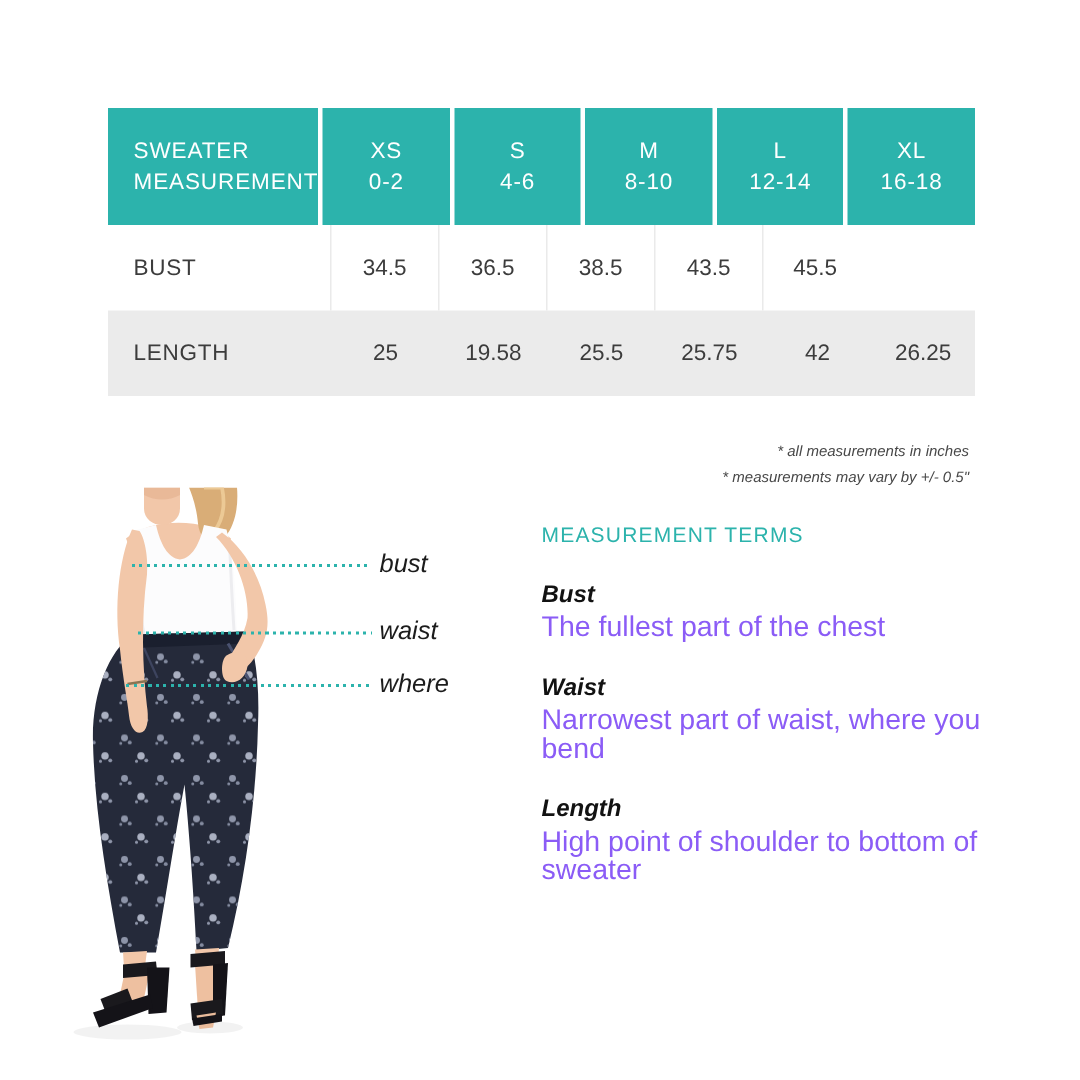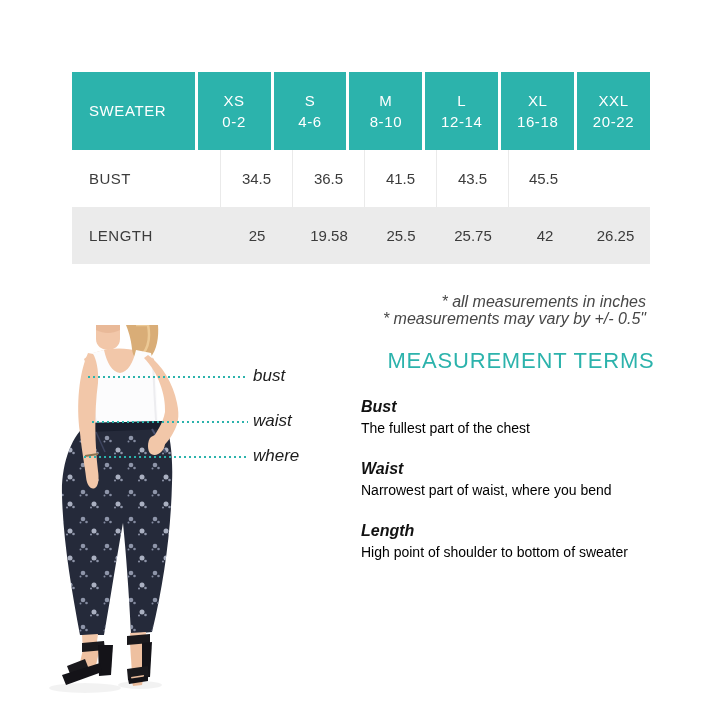--- a/index.html
+++ b/index.html
@@ -22,28 +22,28 @@
               font-size:15px;color:var(--ink);box-sizing:border-box;}
   .trow .cell.first{width:149px;justify-content:flex-start;padding-left:17px;letter-spacing:.5px;}
   .trow .cell.last{width:69px;}
   .trow.white{background:#fff;}
   .trow.white .cell{border-right:1px solid #eaeaea;}
   .trow.white .cell.last{border-right:none;}
   .trow.gray{background:var(--rowalt);}
 
   
   .notes{position:absolute;top:293px;right:74px;text-align:right;font-style:italic;
-         font-size:16px;line-height:17px;color:#474747;}
+         font-size:10px;line-height:17px;color:#474747;}
 
   
   .terms{position:absolute;left:361px;top:348px;width:320px;}
-  .terms-title{color:var(--teal);font-size:22px;letter-spacing:.8px;font-weight:400;margin:0 0 24px 0;text-align:center;}
+  .terms-title{color:var(--teal);font-size:14px;letter-spacing:.8px;font-weight:400;margin:0 0 24px 0;}
   .term-item{margin-bottom:22px;}
   .term-name{font-size:16px;font-weight:bold;font-style:italic;color:#121212;margin-bottom:3px;}
-  .term-def{font-size:14px;color:#000000;line-height:19px;}
+  .term-def{font-size:19px;color:#8b5cf6;line-height:19px;}
 
   
   .mline{position:absolute;height:2px;
          background-image:repeating-linear-gradient(90deg,var(--teal) 0 2px,transparent 2px 5px);}
   .mline.bust{left:88px;top:376px;width:160px;}
   .mline.waist{left:92px;top:421px;width:156px;}
   .mline.hips{left:84px;top:456px;width:164px;}
   .mlabel{position:absolute;left:253px;font-style:italic;font-size:17px;color:#1c1c1c;}
   .mlabel.bust{top:366px;}
   .mlabel.waist{top:411px;}
@@ -54,20 +54,21 @@
 </style>
 </head>
 <body>
 
 <div class="page">
 
   <div class="size-table">
     <div class="thead">
       <div class="hcell first">
         <span>SWEATER</span>
+        <span>MEASUREMENT</span>
       </div>
       <div class="hcell">
         <span>XS</span>
         <span>0-2</span>
       </div>
       <div class="hcell">
         <span>S</span>
         <span>4-6</span>
       </div>
       <div class="hcell">
@@ -75,31 +76,27 @@
         <span>8-10</span>
       </div>
       <div class="hcell">
         <span>L</span>
         <span>12-14</span>
       </div>
       <div class="hcell">
         <span>XL</span>
         <span>16-18</span>
       </div>
-      <div class="hcell">
-        <span>XXL</span>
-        <span>20-22</span>
-      </div>
     </div>
 
     <div class="trow white">
       <div class="cell first">BUST</div>
       <div class="cell">34.5</div>
       <div class="cell">36.5</div>
-      <div class="cell">41.5</div>
+      <div class="cell">38.5</div>
       <div class="cell">43.5</div>
       <div class="cell last">45.5</div>
     </div>
 
     <div class="trow gray">
       <div class="cell first">LENGTH</div>
       <div class="cell">25</div>
       <div class="cell">19.58</div>
       <div class="cell">25.5</div>
       <div class="cell">25.75</div>

